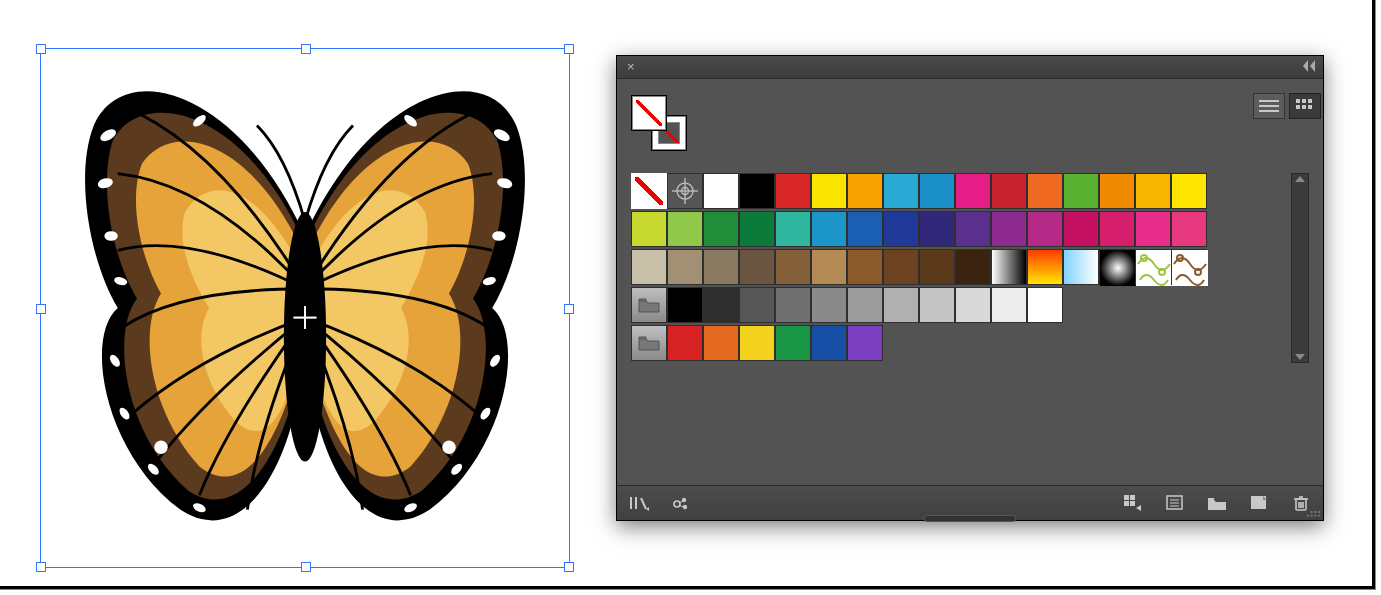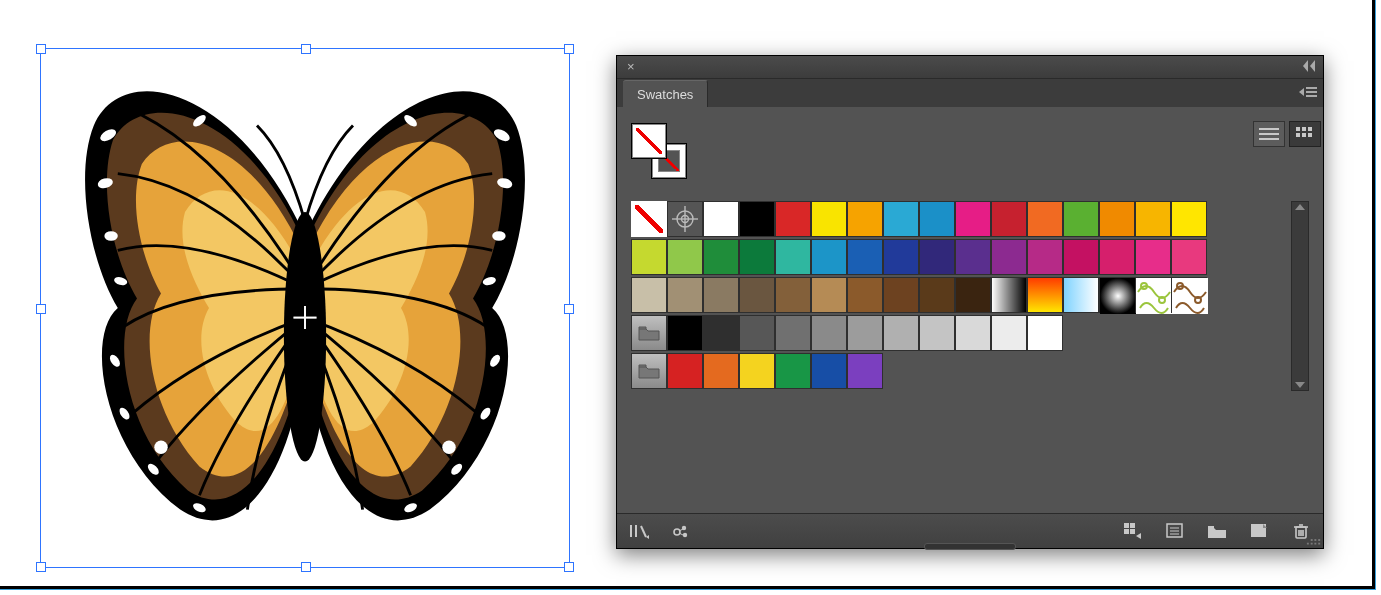--- a/index.html
+++ b/index.html
@@ -158,31 +158,20 @@
     </div>
   </div>
 
   <div class="panel">
     <div class="titlebar">
       <span class="close-x">×</span>
       <div class="collapse">
           <span></span>
           <span></span>
         </div>
-    </div>
-    <div class="tabrow">
-      <div class="tab">Swatches</div>
-      <div class="panel-menu">
-        <svg width="18" height="14">
-            <path d="M0 7 L5 3 V11 Z" fill="#aaa"></path>
-            <rect x="7" y="2" width="11" height="2" fill="#aaa"></rect>
-            <rect x="7" y="6" width="11" height="2" fill="#aaa"></rect>
-            <rect x="7" y="10" width="11" height="2" fill="#aaa"></rect>
-          </svg>
-      </div>
     </div>
     <div class="body">
       <div class="fillstroke">
         <div class="sw-big back">
             <div class="win">
               <div class="slash"></div>
             </div>
           </div>
         <div class="sw-big front">
             <div class="slash"></div>

